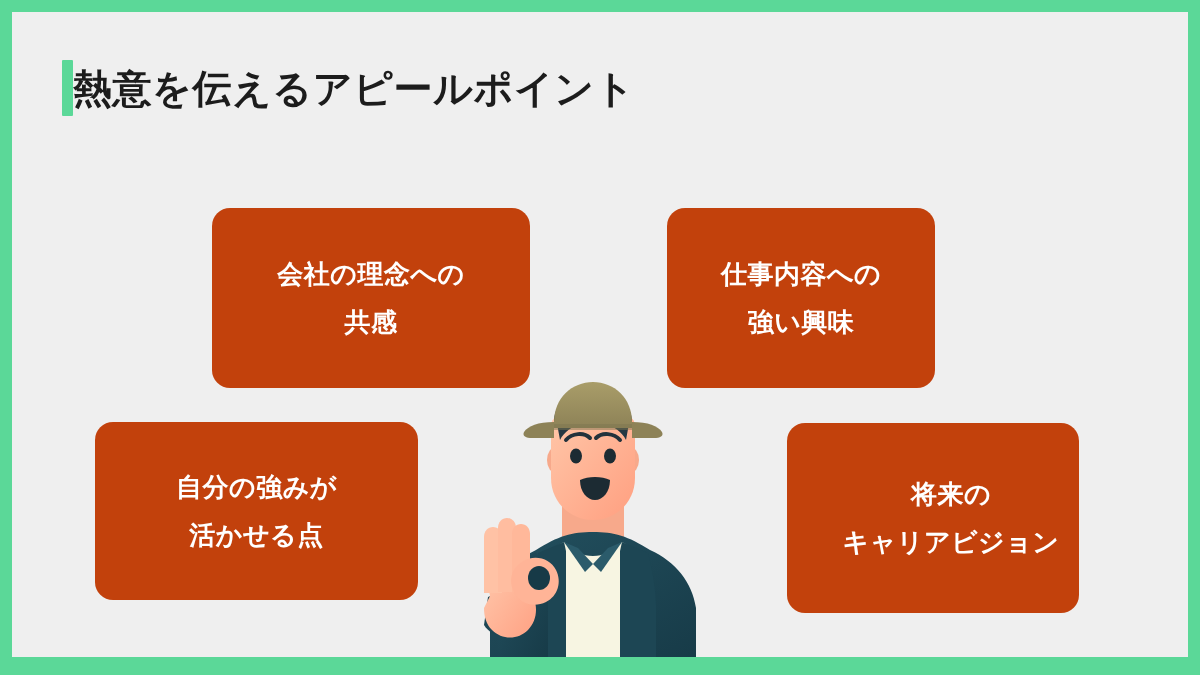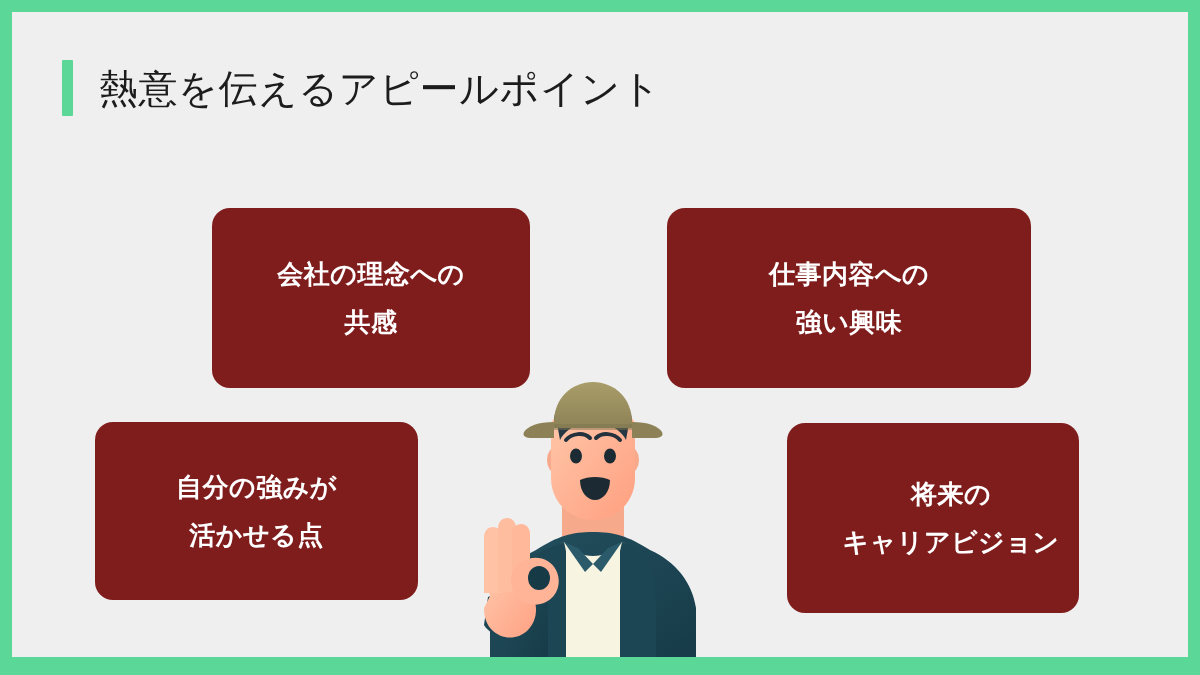--- a/index.html
+++ b/index.html
@@ -43,52 +43,51 @@
     height: 58px;
   }
   .title-bar {
     width: 11px;
     height: 56px;
     background: #5BD898;
     border-radius: 1px;
     flex: 0 0 auto;
   }
   .title-text {
-    margin-left: 26px;
     font-size: 39px;
-    font-weight: 400;
+    font-weight: 700;
     color: #1c1c1c;
     letter-spacing: 0.5px;
     line-height: 1;
     white-space: nowrap;
   }
 
   
   .card {
     position: absolute;
-    background: #7f1d1d;
+    background: #c2410c;
     border-radius: 18px;
     display: flex;
     align-items: center;
     justify-content: center;
     text-align: center;
     box-sizing: border-box;
   }
   .card-text {
     color: #ffffff;
     font-size: 26px;
     font-weight: 700;
     line-height: 1.85;
     letter-spacing: 0.5px;
     white-space: pre-line;
   }
 
   
   .card-1 { left: 200px; top: 196px; width: 318px; height: 180px; }
-  .card-2 { left: 655px; top: 196px; width: 364px; height: 180px; }
+  .card-2 { left: 655px; top: 196px; width: 268px; height: 180px; }
   .card-3 { left:  83px; top: 410px; width: 323px; height: 178px; }
   .card-4 { left: 775px; top: 411px; width: 292px; height: 190px; padding-left: 36px; }
 
   
   .person {
     position: absolute;
     left: 432px;
     top: 370px;
     width: 310px;
     height: 275px;

